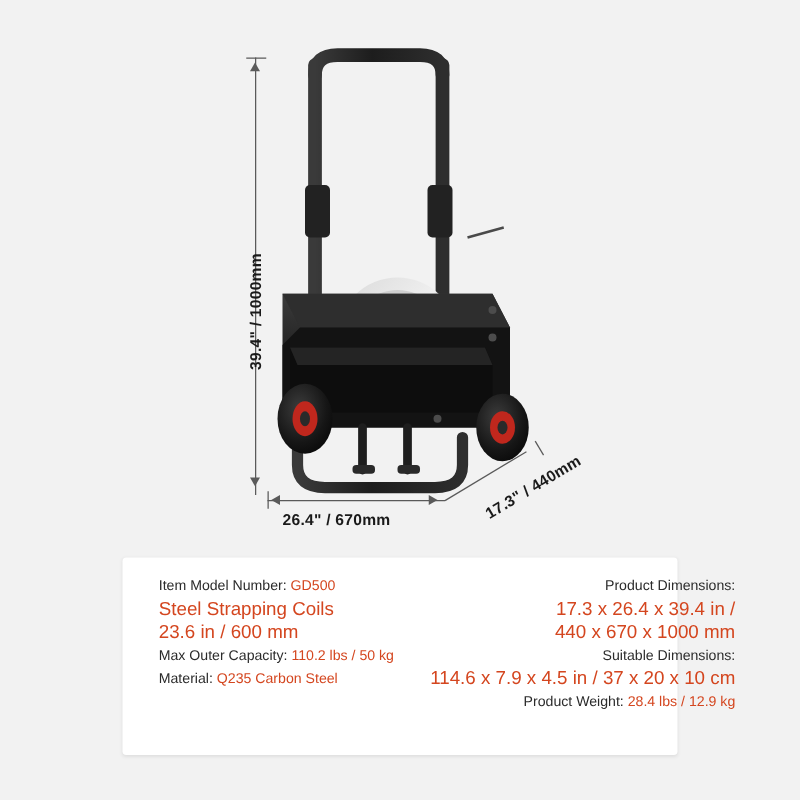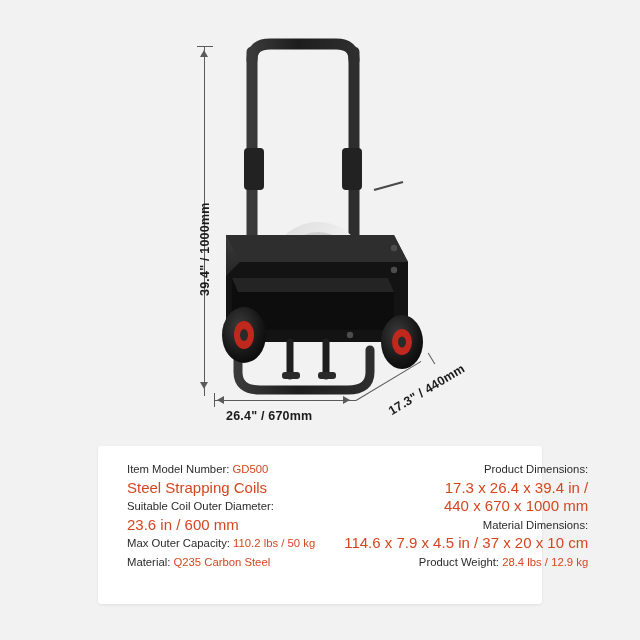--- a/index.html
+++ b/index.html
@@ -221,42 +221,39 @@
   </div>
 
   <div class="spec-card">
 
     <div class="spec-col left">
       <div class="spec-row">
         <span class="spec-label">Item Model Number:</span>
         <span class="spec-value">GD500</span>
       </div>
       <div class="spec-value-line">Steel Strapping Coils</div>
-      <div class="spec-row">
-        <span class="spec-label">Suitable Coil Outer Diameter:</span>
-      </div>
       <div class="spec-value-line">23.6 in / 600 mm</div>
       <div class="spec-row">
         <span class="spec-label">Max Outer Capacity:</span>
         <span class="spec-value">110.2 lbs / 50 kg</span>
       </div>
       <div class="spec-row">
         <span class="spec-label">Material:</span>
         <span class="spec-value">Q235 Carbon Steel</span>
       </div>
     </div>
 
     <div class="spec-col right">
       <div class="spec-row">
         <span class="spec-label">Product Dimensions:</span>
       </div>
       <div class="spec-value-line">17.3 x 26.4 x 39.4 in /</div>
       <div class="spec-value-line">440 x 670 x 1000 mm</div>
       <div class="spec-row">
-        <span class="spec-label">Material Dimensions:</span>
+        <span class="spec-label">Suitable Dimensions:</span>
       </div>
       <div class="spec-value-line">114.6 x 7.9 x 4.5 in / 37 x 20 x 10 cm</div>
       <div class="spec-row">
         <span class="spec-label">Product Weight:</span>
         <span class="spec-value">28.4 lbs / 12.9 kg</span>
       </div>
     </div>
 
   </div>
 </div>

